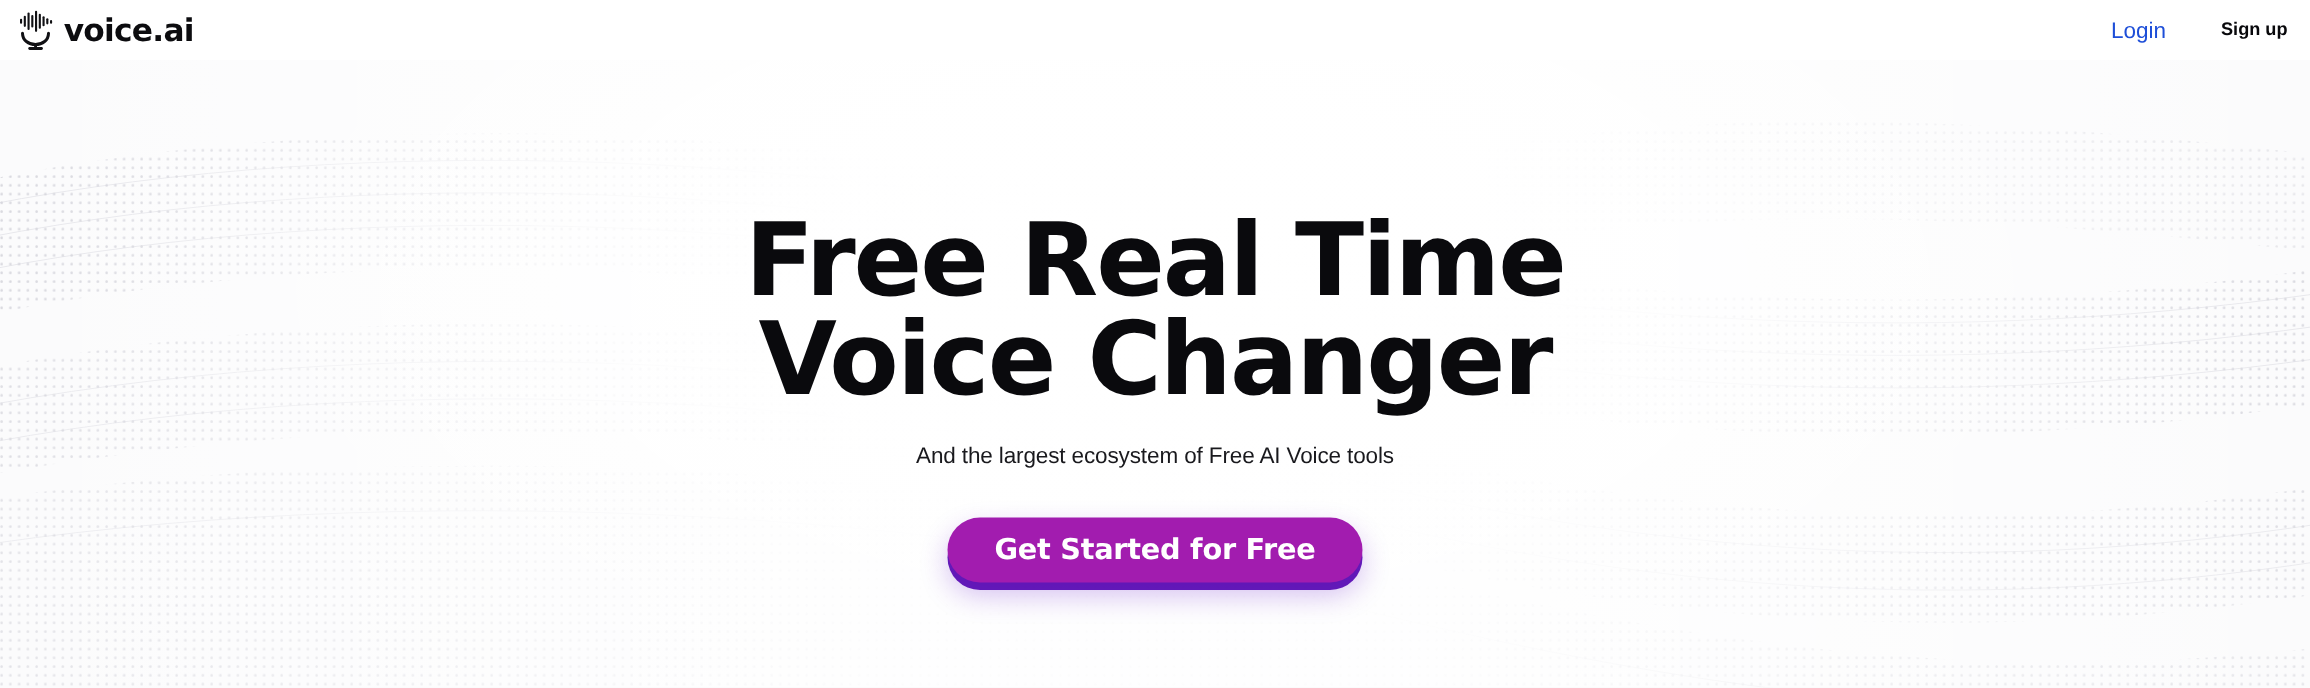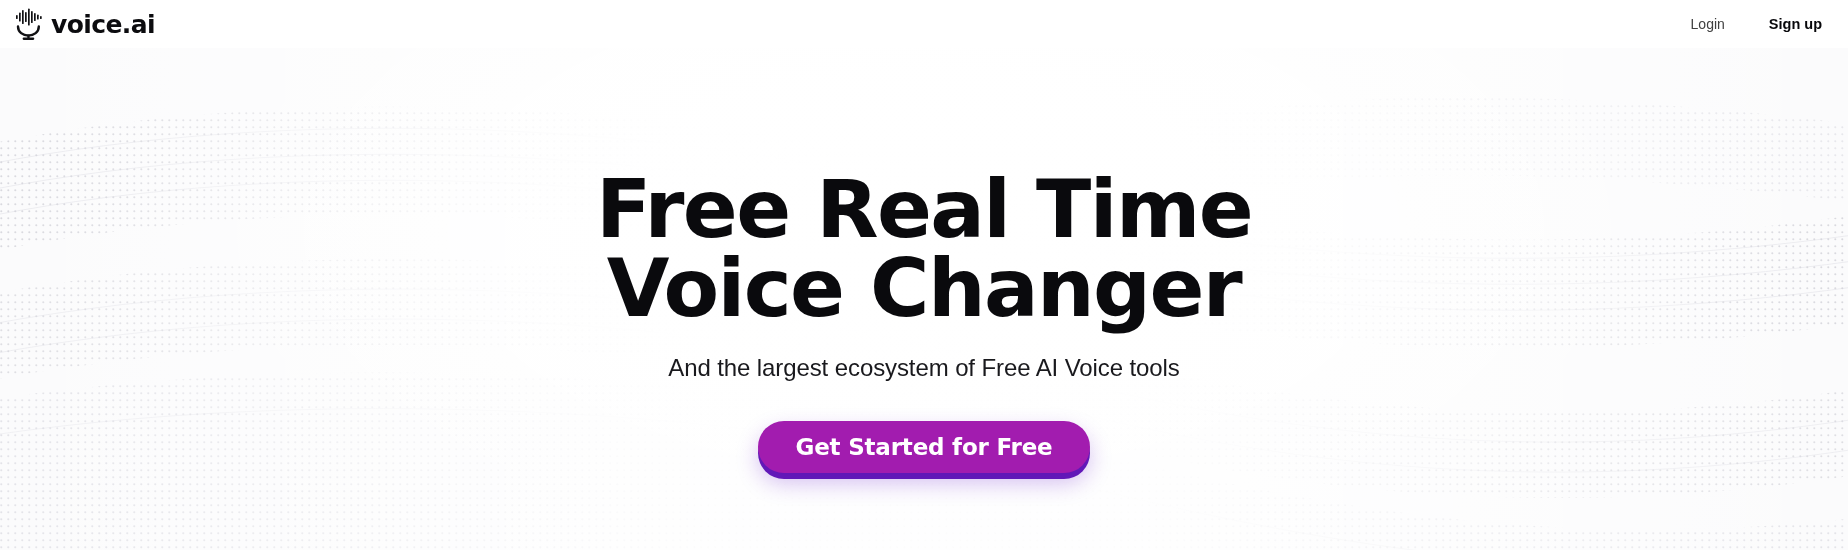--- a/index.html
+++ b/index.html
@@ -49,21 +49,21 @@
         rgba(255,255,255,0.0) 100%);
   }
 
   
   .header {
     position: relative;
     z-index: 5;
     height: 48px;
     display: flex;
     align-items: center;
-    padding: 0 26px 0 14px;
+    padding: 0 18px 0 14px;
     box-sizing: border-box;
     background: #ffffff;
   }
 
   .brand {
     display: flex;
     align-items: center;
     gap: 7px;
     text-decoration: none;
     flex: 0 0 auto;
@@ -98,22 +98,22 @@
     letter-spacing: 0.05px;
   }
 
   .header-actions {
     margin-left: auto;
     display: flex;
     align-items: center;
     gap: 44px;
   }
   .login-link {
-    font-size: 14px;
-    color: #404040;
+    font-size: 18px;
+    color: #1d4ed8;
     text-decoration: none;
     cursor: pointer;
     white-space: nowrap;
     text-align: right;
   }
   .signup-link {
     font-size: 14.5px;
     font-weight: 700;
     color: #08080b;
     text-decoration: none;
@@ -133,21 +133,21 @@
     font-size: 81px;
     line-height: 0.98;
     font-weight: 700;
     letter-spacing: -1.6px;
     color: #0a0a0d;
     font-family: "DejaVu Sans", sans-serif;
   }
   .hero-title .line { display: block; }
   .hero-sub {
     margin: 25px 0 0 0;
-    font-size: 24px;
+    font-size: 18px;
     font-weight: 400;
     color: #19191d;
     letter-spacing: -0.1px;
   }
 
   .cta-wrap {
     margin-top: 39px;
     display: flex;
     justify-content: center;
   }

